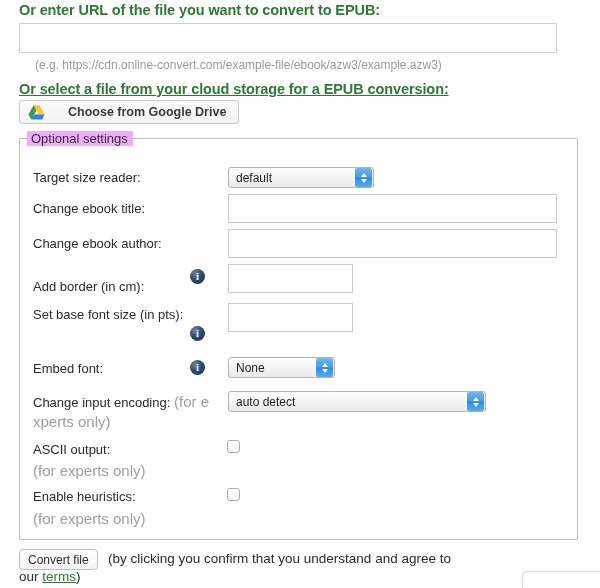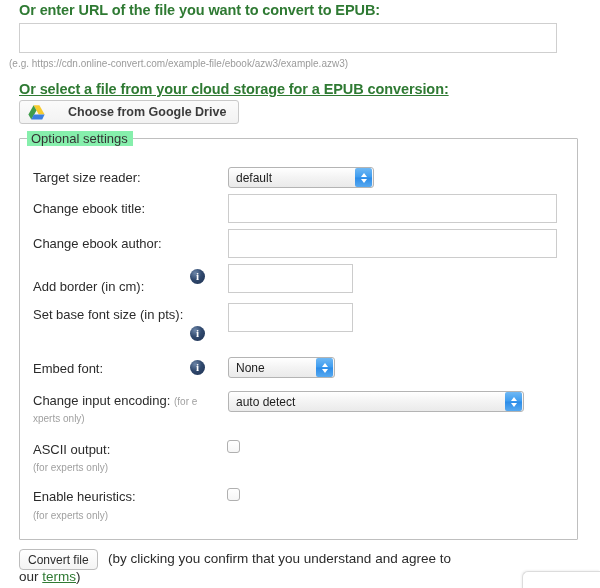--- a/index.html
+++ b/index.html
@@ -53,23 +53,23 @@
     border: 1px solid #cfcfcf;
     background: #fff;
     font-family: "Liberation Sans", sans-serif;
     font-size: 13px;
     color: #333;
     padding: 2px 6px;
     outline: none;
   }
   #url-hint {
     position: absolute;
-    left: 9px;
+    left: 35px;
     top: 58px;
-    font-size: 10px;
+    font-size: 12px;
     color: #9b9b9b;
   }
 
   
   #gdrive-button {
     position: absolute;
     left: 19px;
     top: 100px;
     height: 24px;
     box-sizing: border-box;
@@ -95,35 +95,35 @@
     width: 559px;
     height: 402px;
     box-sizing: border-box;
     border: 1px solid #bfbfbf;
     border-radius: 1px;
   }
   #optional-legend {
     position: absolute;
     left: 27px;
     top: 131px;
-    background: #86efac;
+    background: #f0abfc;
     padding: 0 5px 0 4px;
     font-size: 13px;
     color: #333;
   }
   .row-label {
     position: absolute;
     left: 33px;
     font-size: 13px;
     color: #2b2b2b;
     white-space: nowrap;
   }
   .sub-note {
     color: #a0a0a0;
-    font-size: 10px;
+    font-size: 15px;
   }
 
   
   .txt {
     position: absolute;
     box-sizing: border-box;
     border: 1px solid #cccccc;
     background: #fff;
     font-family: "Liberation Sans", sans-serif;
     font-size: 13px;
@@ -315,21 +315,21 @@
       <span class="up"></span>
         <span class="down"></span>
     </span>
   </div>
 
   <div class="row-label" style="top:393px; left:33px;">
     <span>Change input encoding:</span>
     <span class="sub-note">(for e</span>
   </div>
   <div class="row-label sub-note" style="top:413px; left:33px;">xperts only)</div>
-  <div class="macselect" style="left:228px; top:391px; width:296px;">
+  <div class="macselect" style="left:228px; top:391px; width:258px;">
     <span class="val">auto detect</span>
     <span class="arrowbox">
       <span class="up"></span>
         <span class="down"></span>
     </span>
   </div>
 
   <div class="row-label" style="top:442px;">ASCII output:</div>
   <div class="row-label sub-note" style="top:462px;">(for experts only)</div>
   <div class="cbox" style="left:227px; top:440px;"></div>

